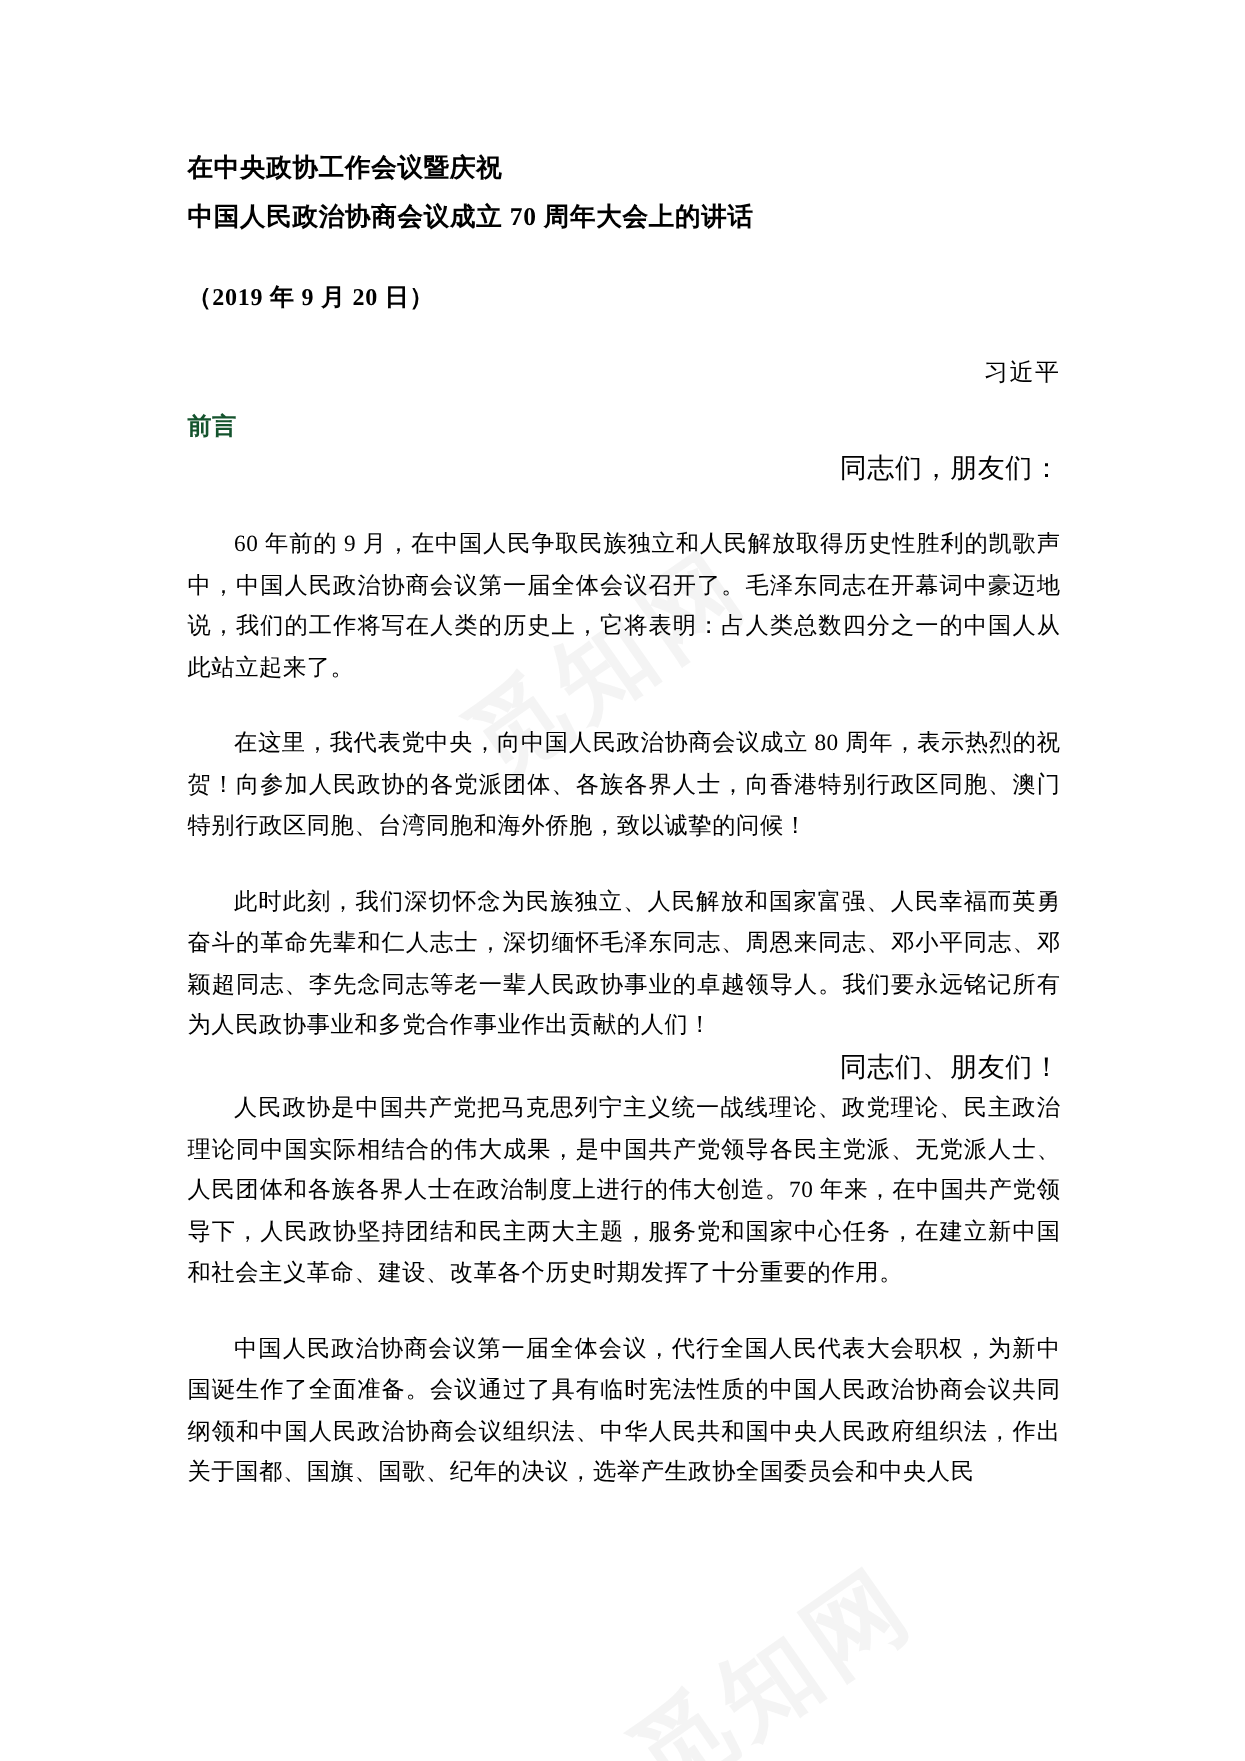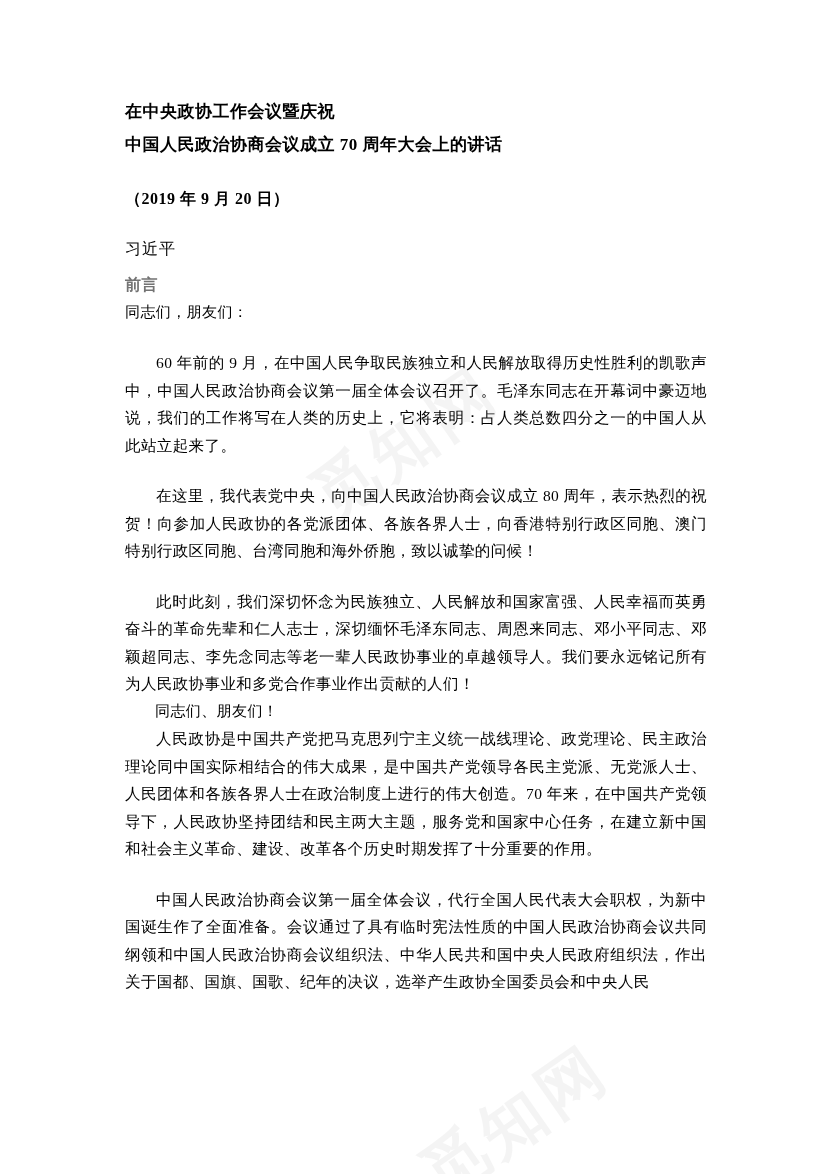--- a/index.html
+++ b/index.html
@@ -27,37 +27,38 @@
   }
   .date {
     font-size: 16px;
     font-weight: bold;
     margin-top: 24px;
     line-height: 28px;
     letter-spacing: 0.5px;
   }
   .author {
     font-size: 16px;
-    text-align: left;
+    text-align: right;
     margin-top: 22px;
     line-height: 28px;
     letter-spacing: 1px;
   }
   .red-heading {
     font-size: 16px;
     font-weight: bold;
-    color: #737373;
+    color: #14532d;
     line-height: 27.5px;
     letter-spacing: 0.5px;
   }
   .red-heading.first { margin-top: 8px; }
   .salutation {
-    font-size: 15px;
+    font-size: 18px;
     line-height: 27.5px;
     letter-spacing: 0.4px;
+    text-align: right;
   }
   .salutation.indented { text-indent: 2em; }
   .para {
     font-size: 15.5px;
     line-height: 27.5px;
     letter-spacing: 0.4px;
     text-indent: 2em;
     text-align: justify;
   }
   .para.spaced { margin-top: 23px; }

